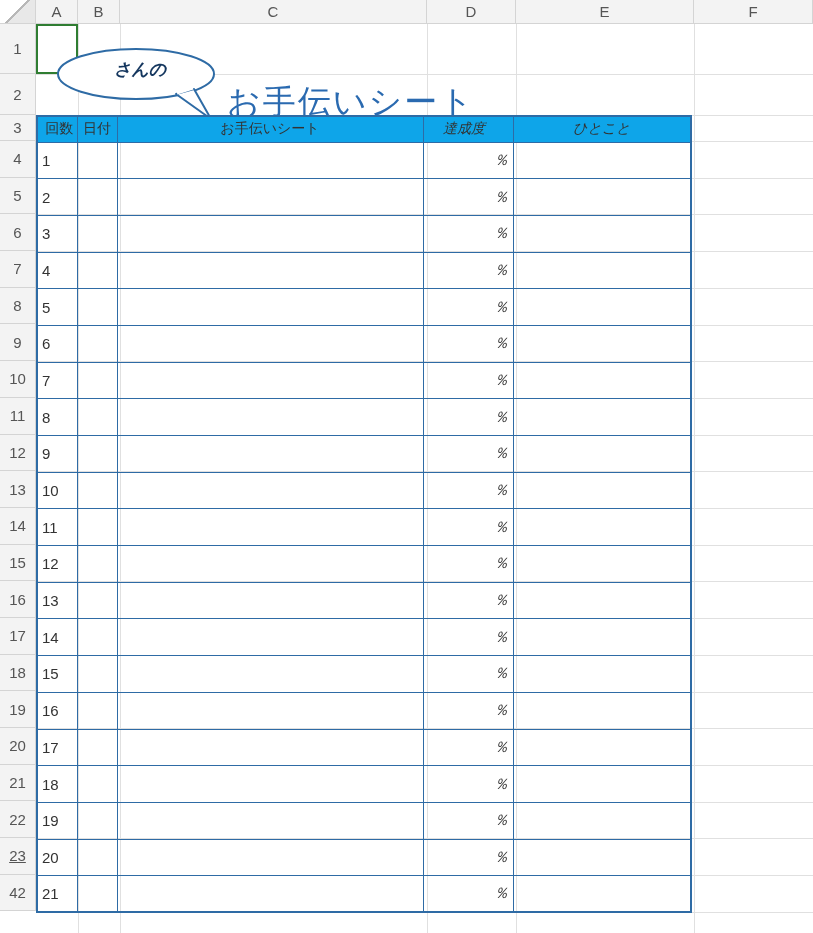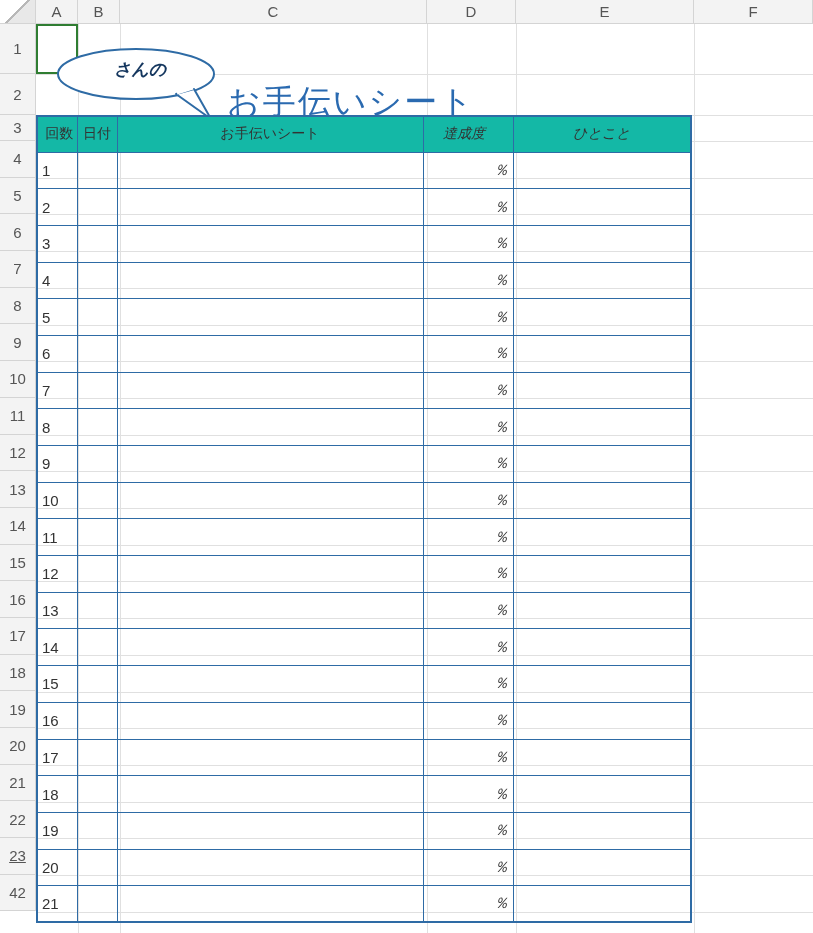--- a/index.html
+++ b/index.html
@@ -56,22 +56,22 @@
     }
     .title-text {
       position:absolute; font-size:33px; color:#2a6ab0; font-weight:500;
       letter-spacing:2px;
     }
     .sheet-table {
       position:absolute; border-collapse:collapse;
       border:2.5px solid #2e6ba5;
     }
     .sheet-table th {
-      background:#14b8a6; border:1px solid #2e6ba5;
-      font-size:14px; font-weight:normal; color:#333; height:36px;
+      background:#0ea5e9; border:1px solid #2e6ba5;
+      font-size:14px; font-weight:normal; color:#333; height:26px;
       text-align:center;
     }
     .sheet-table td {
       border:1px solid #2e6ba5; height:36.7px; font-size:15px; color:#333;
       padding:0 4px;
     }
     .c-count { width:40px; text-align:left; padding-left:4px;}
     .c-date  { width:40px; }
     .c-kind  { width:306px; }
     .c-prog  { width:90px; text-align:right; padding-right:8px;font-style:italic;}

